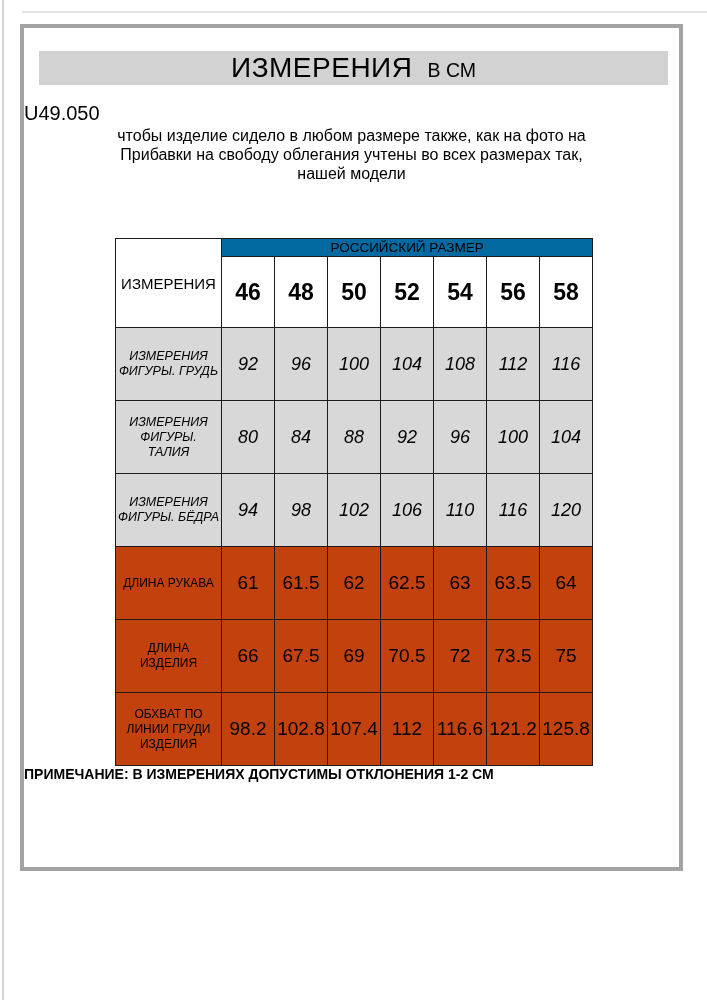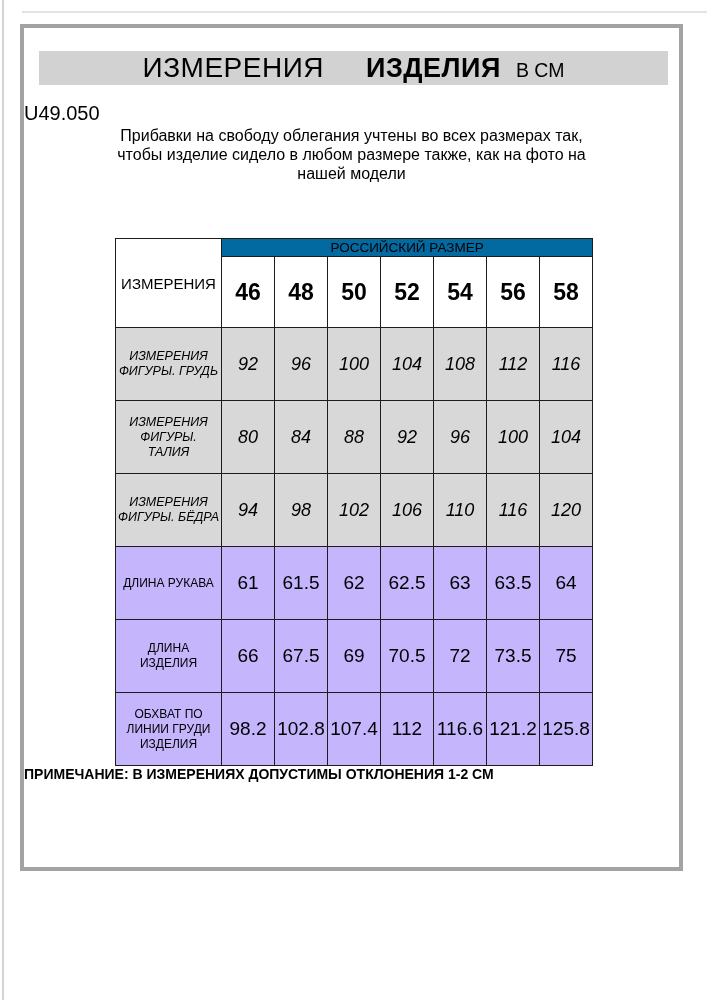--- a/index.html
+++ b/index.html
@@ -121,21 +121,21 @@
   tbody tr td { height: 70px; }
   tr.figure td {
     background: var(--figure-bg, #d8d8d8);
     font-style: italic;
   }
   tr.figure td.row-label {
     font-size: 12.5px;
     line-height: 15px;
   }
   tr.figure td.value-cell { font-size: 18px; }
-  tr.product td { background: #c4b5fd; }
+  tr.product td { background: #c2410c; }
   tr.product td.row-label {
     font-size: 12px;
     line-height: 15px;
   }
   tr.product td.value-cell { font-size: 19px; }
   .note {
     position: absolute;
     left: 0; top: 738px;
     width: 100%;
     text-align: left;
@@ -147,29 +147,28 @@
 <body>
 
 <div class="page">
   <div class="edge-left"></div>
   <div class="edge-top"></div>
 
   <div class="frame">
 
     <div class="title-bar">
       <span class="t1">ИЗМЕРЕНИЯ</span>
-      <span class="t2">ИЗДЕЛИЯ</span>
       <span class="t3">В СМ</span>
     </div>
 
     <div class="article">U49.050</div>
 
     <div class="desc">
+      <div>чтобы изделие сидело в любом размере также, как на фото на</div>
       <div>Прибавки на свободу облегания учтены во всех размерах так,</div>
-      <div>чтобы изделие сидело в любом размере также, как на фото на</div>
       <div>нашей модели</div>
     </div>
 
     <table class="size-table">
       <colgroup>
         <col class="c-label">
         <col class="c-size">
           <col class="c-size">
           <col class="c-size">
           <col class="c-size">

